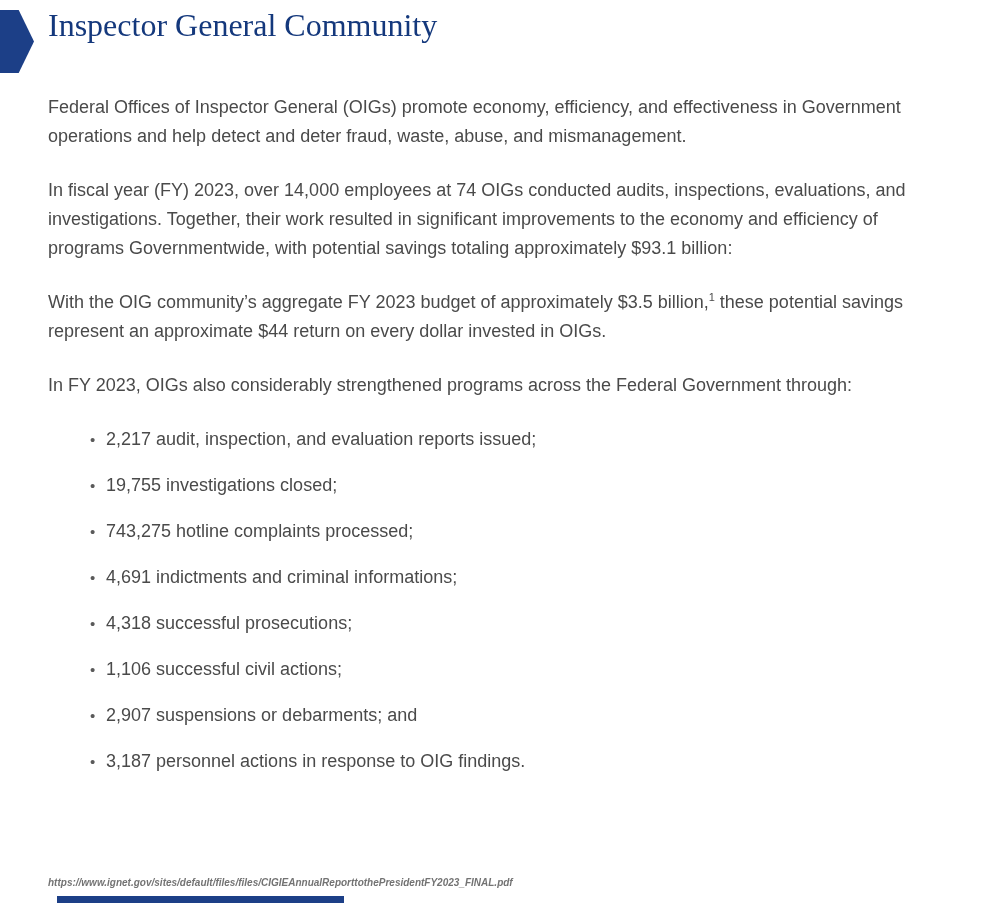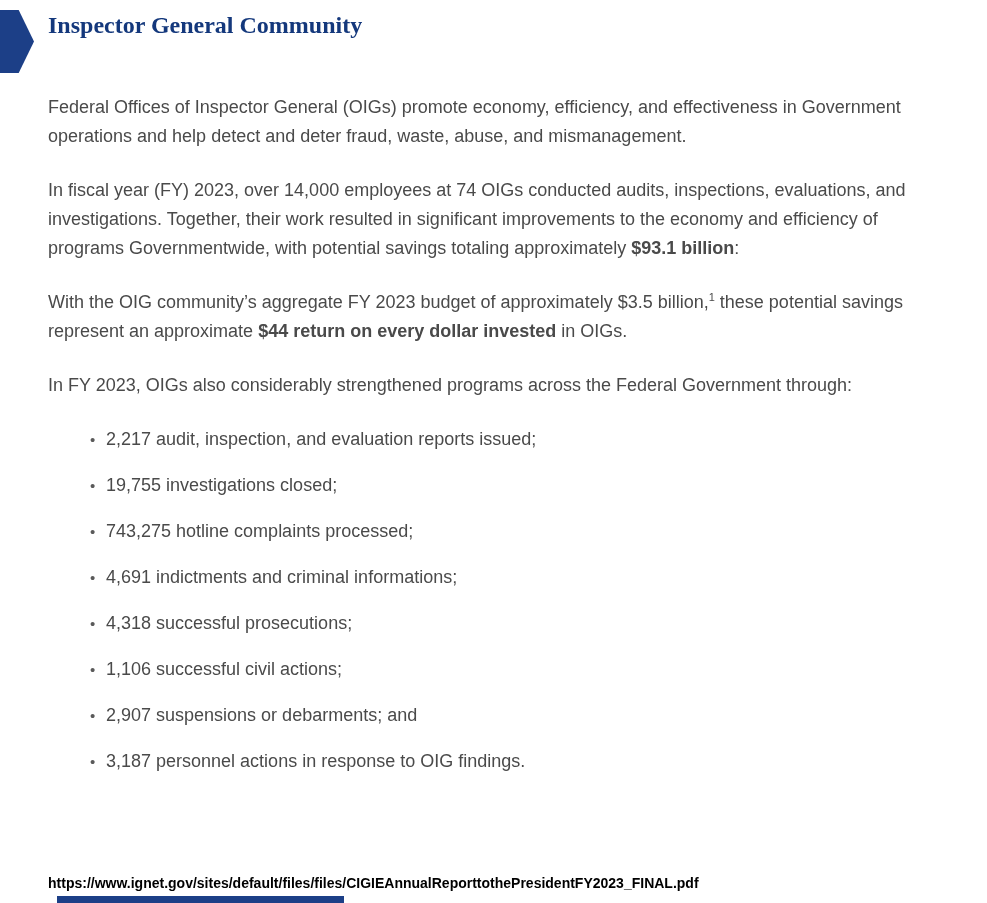--- a/index.html
+++ b/index.html
@@ -21,35 +21,35 @@
   .arrow-marker {
     width: 34px;
     height: 63px;
     background: #1c3f87;
     clip-path: polygon(0 0, 55% 0, 100% 50%, 55% 100%, 0 100%);
     flex: 0 0 auto;
   }
   .title-block {
     margin-left: 14px;
     font-family: "Liberation Serif", serif;
-    font-weight: bold;
+    font-weight: normal;
     color: #14387c;
-    font-size: 24px;
+    font-size: 32px;
     line-height: 30px;
   }
   .content {
     width: 880px;
     margin-left: 48px;
     margin-top: 20px;
     color: #4a4a4a;
     font-size: 18px;
     line-height: 29px;
   }
   .content p { margin: 0 0 25px 0; }
-  .bold-seg { font-weight: bold; }
+  .bold-seg { font-weight: normal; }
   sup.fnote {
     font-size: 11px;
     line-height: 0;
     vertical-align: super;
   }
   ul.doc-list {
     list-style: none;
     margin: 0 0 25px 0;
     padding: 0 0 0 42px;
   }
@@ -67,23 +67,24 @@
     font-size: 15px;
   }
   ul.doc-list.results { margin-bottom: 4px; }
   .footer {
     position: absolute;
     left: 48px;
     bottom: 0;
     width: 900px;
   }
   .source-url {
+    font-style: italic;
     font-weight: bold;
-    color: #000000;
-    font-size: 14px;
+    color: #737373;
+    font-size: 10px;
     line-height: 16px;
   }
   .footer-bar {
     margin-top: 5px;
     margin-left: 9px;
     width: 287px;
     height: 7px;
     background: #1c3f87;
   }
 </style>

